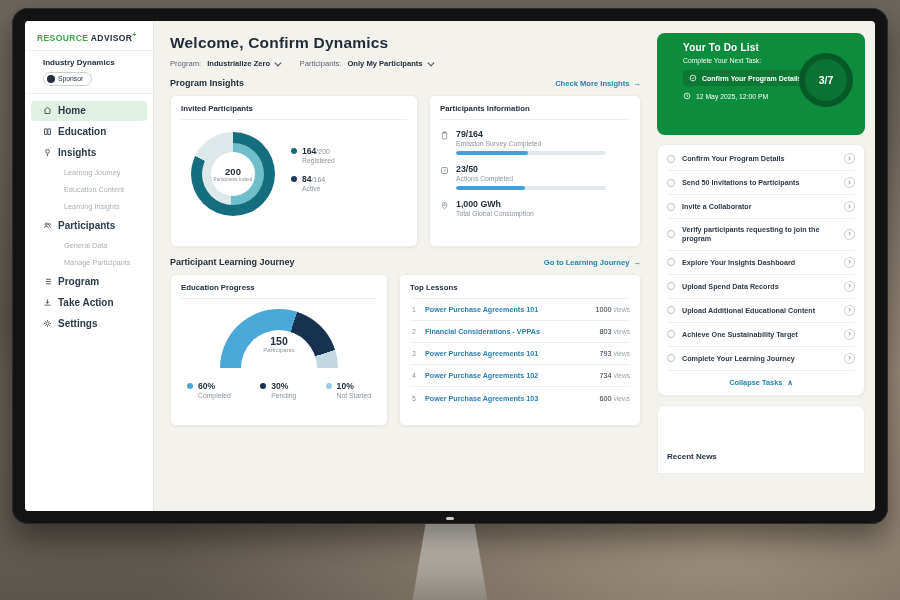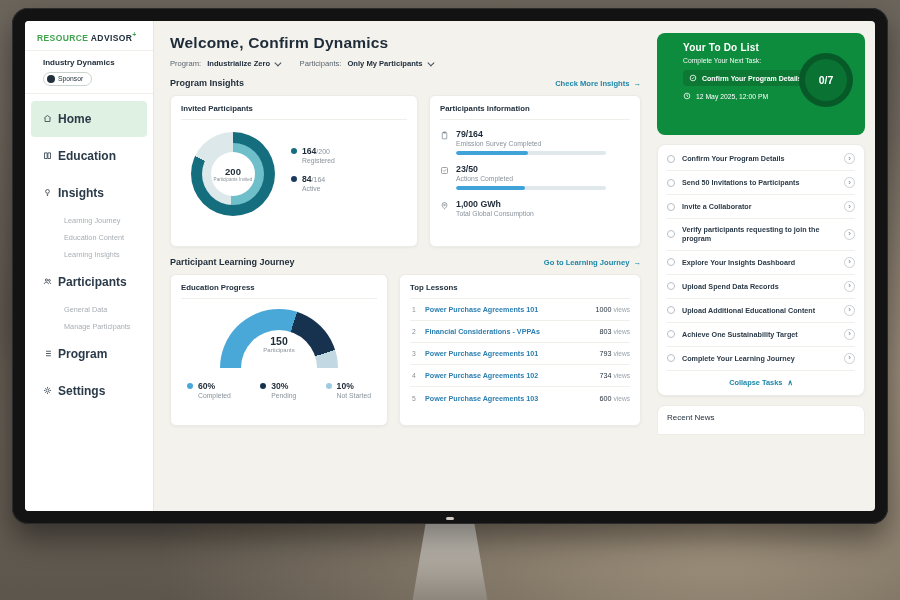--- a/index.html
+++ b/index.html
@@ -27,22 +27,22 @@
 
   
   .sidebar { width:129px; background:#fff; border-right:1px solid #E7E6E1; padding:10px 0 0 0; flex:none; }
   .brand { padding:0 10px 7px 12px; font-size:8.5px; font-weight:bold; letter-spacing:.4px; border-bottom:1px solid #EFEEE9; }
   .brand .b1 { color:#3FA34D;text-align:right; } .brand .b2 { color:#22303E; } .brand .plus { color:#3FA34D; font-size:7px; vertical-align:super; }
   .org { padding:7px 10px 2px 18px; font-size:8px; font-weight:bold; color:#22303E; }
   .badge { display:inline-flex; align-items:center; gap:3px; margin:2px 0 7px 18px; padding:2px 8px 2px 3px;
            border:1px solid #CBD3CF; border-radius:9px; font-size:6.8px; color:#22303E; background:#fff; cursor:pointer; }
   .badge .bdot { width:8px; height:8px; border-radius:50%; background:#22303E; display:inline-block; }
   .nav { border-top:1px solid #EFEEE9; padding-top:6px; }
-  .nav-item { display:flex; align-items:center; gap:6px; height:36px; padding:0 8px 0 12px; margin:1px 6px;
-              border-radius:4px; font-size:12px; font-weight:bold; color:#2B3A48; cursor:pointer; }
+  .nav-item { display:flex; align-items:center; gap:6px; height:20px; padding:0 8px 0 12px; margin:1px 6px;
+              border-radius:4px; font-size:10px; font-weight:bold; color:#2B3A48; cursor:pointer; }
   .nav-item.active { background:#DFF1E2; }
   .nav-item svg { width:9px; height:9px; flex:none; color:#33424F; }
   .nav-sub { height:17px; display:flex; align-items:center; padding-left:33px; margin:0 6px; font-size:7.3px; color:#A8AFB5; cursor:pointer; }
 
   
   .main { flex:1; min-width:0; padding:13px 12px 0 16px; }
   .h1 { font-size:15.5px; font-weight:bold; color:#1E2B38; letter-spacing:.2px; }
   .filters { display:flex; align-items:center; gap:6px; margin-top:7px; font-size:7.6px; color:#5C666E; }
   .f-select { display:inline-flex; align-items:center; gap:5px; background:none; border:none; font:inherit;
               font-weight:bold; color:#22303E; cursor:pointer; padding:0; margin-right:14px; }
@@ -112,21 +112,21 @@
                   font-size:10.5px; font-weight:bold; color:#fff; }
   .tasks-card { background:#fff; border:1px solid #ECEBE6; border-radius:8px; margin-top:9px; padding:2px 9px; box-shadow:0 1px 3px rgba(0,0,0,.05); }
   .task { display:flex; align-items:center; gap:7px; padding:6px 0; border-bottom:1px solid #F0EFEA; cursor:pointer; }
   .task-check { width:8px; height:8px; border:1px solid #B9C0C6; border-radius:50%; flex:none; }
   .task-label { flex:1; font-size:7.2px; font-weight:bold; color:#2B3A48; line-height:1.3; }
   .task-go { width:11px; height:11px; border:1px solid #C9CFD4; border-radius:50%; color:#6B7680; font-size:8px;
              display:grid; place-items:center; line-height:1; flex:none; }
   .collapse { display:flex; align-items:center; justify-content:center; gap:5px; padding:7px 0 6px 0;
               font-size:7.4px; font-weight:bold; color:#1E87A8; background:none; border:none; width:100%; font-family:inherit; cursor:pointer; }
   .news-card { background:#fff; border:1px solid #ECEBE6; border-radius:8px 8px 0 0; margin-top:9px; padding:7px 9px 12px 9px; }
-  .news-title { font-size:8px; font-weight:normal; color:#1E2B38; }
+  .news-title { font-size:8px; font-weight:bold; color:#1E2B38;margin-top:39px; }
 </style>
 </head>
 <body>
 
 <div class="scene">
   <div class="stand"></div>
   <div class="monitor">
     <div class="screen">
 
       <aside class="sidebar">
@@ -183,20 +183,27 @@
             </div>
           <div class="nav-sub">
               <span>Manage Participants</span>
             </div>
           <div class="nav-item">
             <svg viewBox="0 0 24 24" fill="none" stroke="currentColor" stroke-width="2.2">
                 <path d="M8 6h13M8 12h13M8 18h13"></path>
                 <path d="M3.5 6h.01M3.5 12h.01M3.5 18h.01" stroke-width="3"></path>
               </svg>
             <span>Program</span>
+          </div>
+          <div class="nav-item">
+            <svg viewBox="0 0 24 24" fill="none" stroke="currentColor" stroke-width="2.2">
+                <path d="M12 4v10M8 10.5 12 14l4-3.5"></path>
+                <path d="M4 19h16"></path>
+              </svg>
+            <span>Take Action</span>
           </div>
           <div class="nav-item">
             <svg viewBox="0 0 24 24" fill="none" stroke="currentColor" stroke-width="2.2">
                 <circle cx="12" cy="12" r="4"></circle>
                 <path d="M12 2.5v3M12 18.5v3M2.5 12h3M18.5 12h3M5.2 5.2l2.1 2.1M16.7 16.7l2.1 2.1M18.8 5.2l-2.1 2.1M7.3 16.7l-2.1 2.1"></path>
               </svg>
             <span>Settings</span>
           </div>
         </nav>
       </aside>
@@ -388,21 +395,21 @@
             <span>Confirm Your Program Details</span>
           </div>
           <div class="todo-due">
             <svg viewBox="0 0 24 24" fill="none" stroke="#fff" stroke-width="2.4">
                 <circle cx="12" cy="12" r="8.5"></circle>
                 <path d="M12 7.5V12l3 2"></path>
               </svg>
             <span>12 May 2025, 12:00 PM</span>
           </div>
           <div class="todo-ring">
-            <div class="todo-ring-in">0/7</div>
+            <div class="todo-ring-in">3/7</div>
           </div>
         </div>
 
         <div class="tasks-card">
           <div class="task">
             <span class="task-check"></span>
             <span class="task-label">Confirm Your Program Details</span>
             <span class="task-go">›</span>
           </div>
           <div class="task">

